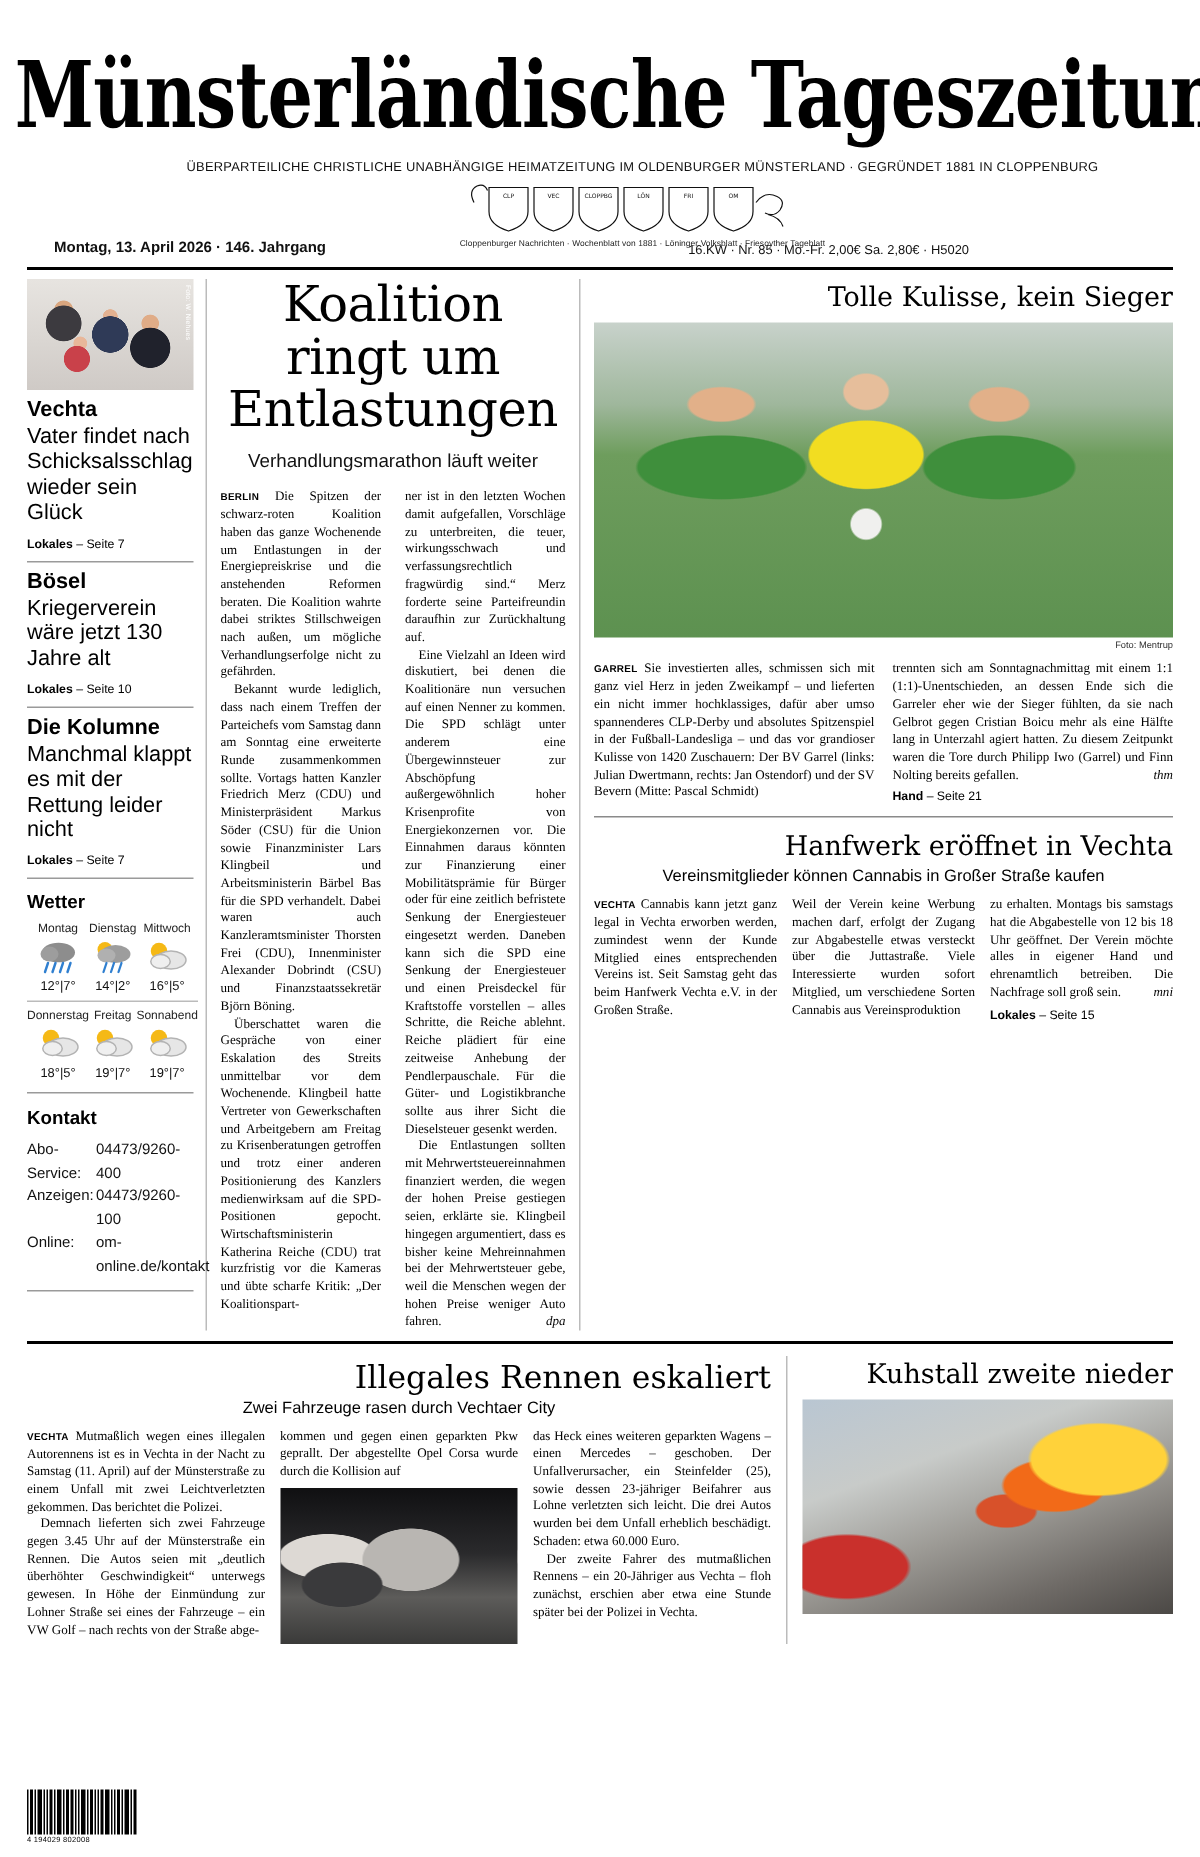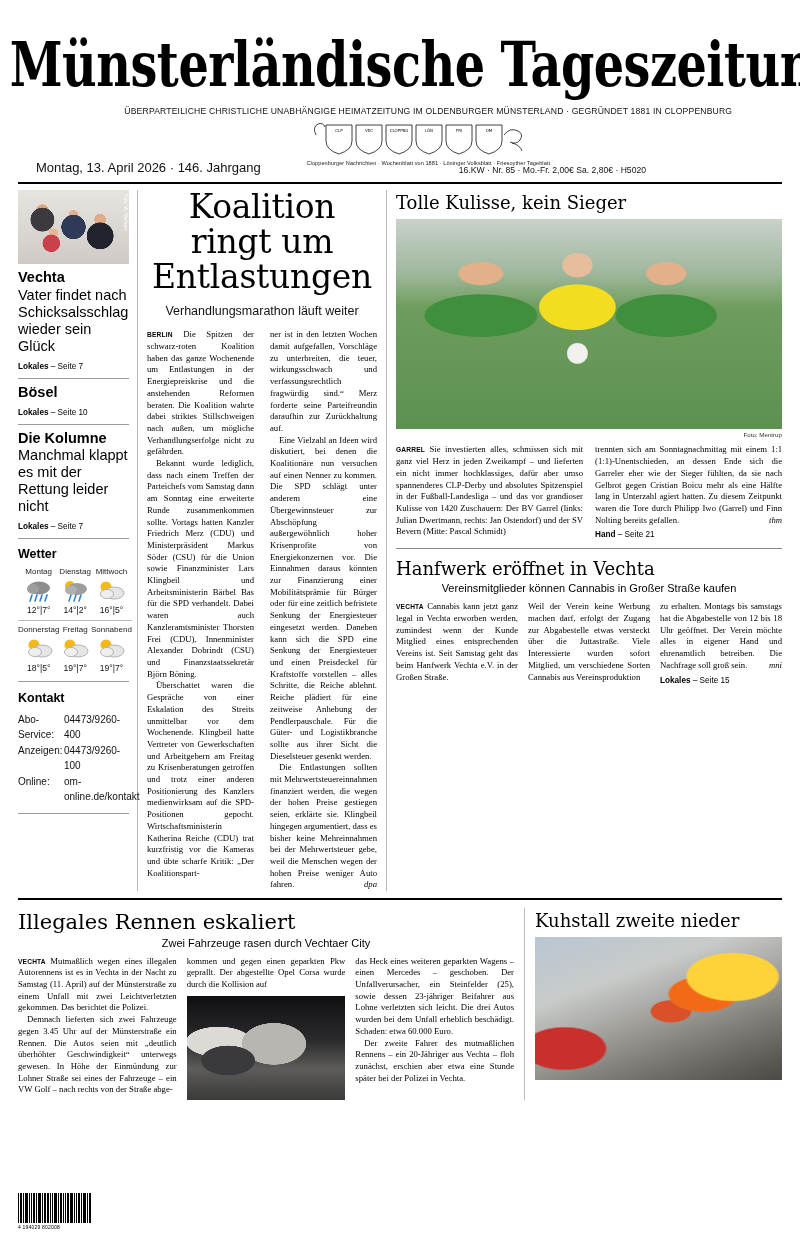--- a/index.html
+++ b/index.html
@@ -36,21 +36,21 @@
     white-space:nowrap;
   }
   .crest-row { margin-top: 3px; display:flex; justify-content:center; }
   .crest-svg { display:block; }
   .mast-papers { font-size:5.6px; color:#222; margin-top:1px; letter-spacing:.01em; }
 
   .mast-meta {
     display:flex; justify-content:space-between; align-items:flex-end;
     padding: 0 18px; margin-top: -6px; position:relative;
   }
-  .mast-date { font-size:13px; font-weight:400; color:#111; }
+  .mast-date { font-size:10px; font-weight:700; color:#111; }
   .mast-issue { font-size:8.6px; color:#111; margin-right: 118px; text-align: right; }
   .rule-thick { height:2.4px; background:#000; margin: 7px 18px 0 18px; }
 
   
   .content { display:flex; padding: 0 18px; margin-top: 6px; }
   .col-left { width: 120px; flex:0 0 120px; padding-right:8px; border-right:1px solid #bbb; }
   .col-mid  { width: 248px; flex:0 0 248px; padding: 0 9px; }
   .col-right{ flex:1 1 auto; padding-left: 9px; border-left:1px solid #bbb; }
 
   
@@ -95,21 +95,21 @@
     font-size: 8.7px; line-height: 1.345; text-align:justify; text-justify:inter-word;
     hyphens:auto; -webkit-hyphens:auto;
     text-indent: 9px;
   }
   p.body.first { text-indent:0; }
   .dateline { font-family:"Liberation Sans",sans-serif; font-weight:700; font-size:6.6px; letter-spacing:.03em; }
   .sig { font-style:italic; float:right; }
 
   
   .sec-head {
-    font-family:"DejaVu Serif", serif; font-size:18px; text-align:left; font-weight:400;
+    font-family:"DejaVu Serif", serif; font-size:18px; text-align:right; font-weight:400;
     padding: 2px 0 6px;
   }
   .sec-sub { text-align:center; font-size:11px; margin:-3px 0 7px; }
   .photo { width:100%; position:relative; overflow:hidden; }
   .photo-credit { font-size:6.2px; text-align:right; color:#333; margin-top:2px; }
   .cols2 { display:flex; gap:12px; margin-top:6px; }
   .cols2 > div { width:50%; }
   .cols3 { display:flex; gap:10px; margin-top:6px; }
   .cols3 > div { width:33.333%; }
   .hrule { border-top:1px solid #8a8a8a; margin:9px 0 0; }
@@ -237,20 +237,21 @@
         <div class="teaser-ref">
           <b>Lokales</b>
           <span>– Seite 7</span>
         </div>
       </div>
 
 
 
       <div class="teaser">
         <div class="teaser-kicker">Bösel</div>
+        <div class="teaser-head">Kriegerverein wäre jetzt 130 Jahre alt</div>
         <div class="teaser-ref">
           <b>Lokales</b>
           <span>– Seite 10</span>
         </div>
       </div>
 
       <div class="teaser">
         <div class="teaser-kicker">Die Kolumne</div>
         <div class="teaser-head">Manchmal klappt es mit der Rettung leider nicht</div>
         <div class="teaser-ref">

